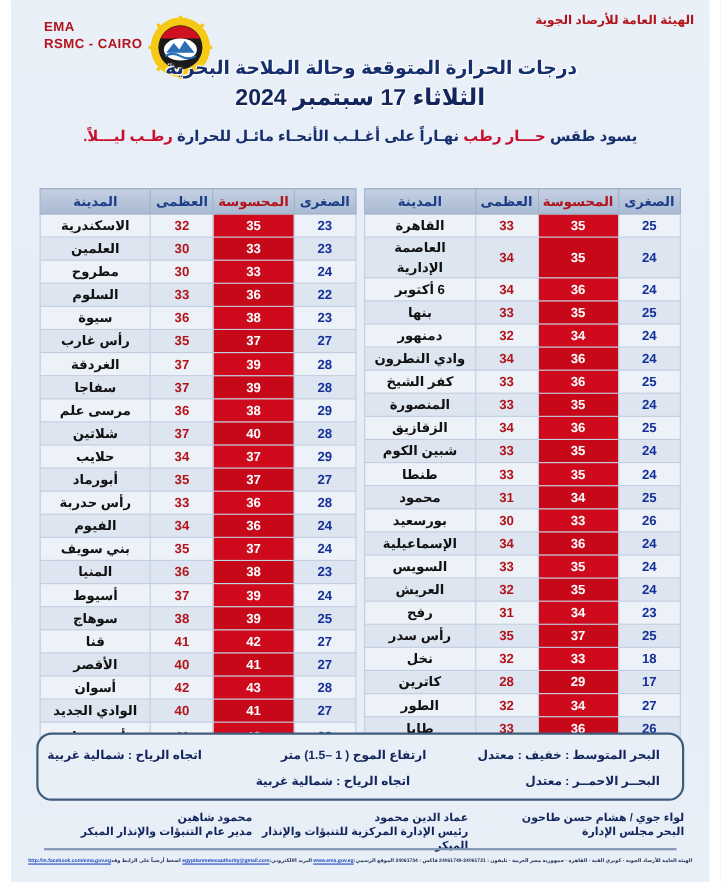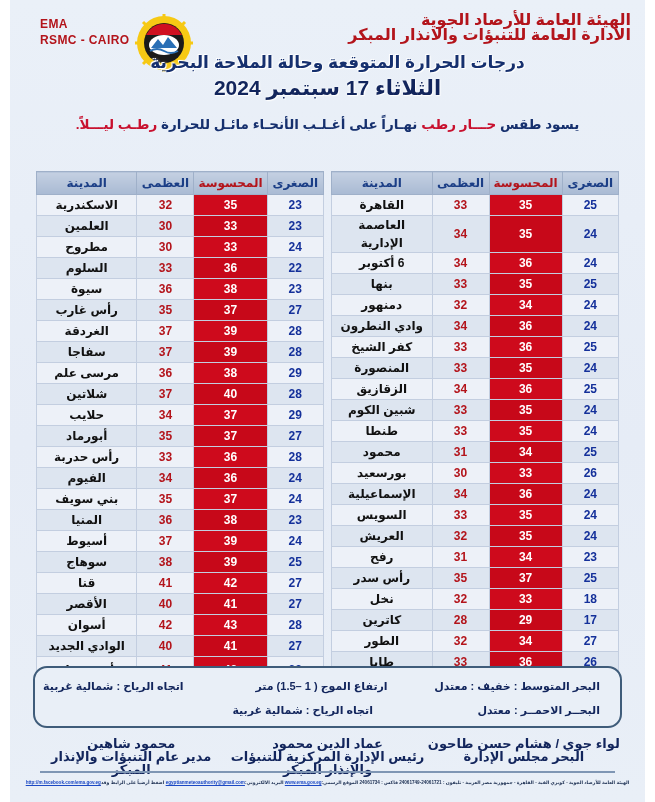--- a/index.html
+++ b/index.html
@@ -14,21 +14,21 @@
     background:linear-gradient(180deg,#eaf0f8 0%,#e6ecf6 55%,#e9eff7 100%);
     box-sizing:border-box;
   }
   .edge-l,.edge-r{position:absolute;top:0;bottom:0;width:10px;background:#ffffff;}
   .edge-l{left:0;} .edge-r{right:0;}
 
   
   .hdr{position:relative;height:112px;}
   .agency{
     position:absolute;top:12px;right:24px;text-align:right;
-    color:#b3141b;font-weight:bold;font-size:16px;line-height:15px;
+    color:#b3141b;font-weight:bold;font-size:11px;line-height:15px;
   }
   .ema-en{
     position:absolute;top:16px;left:40px;text-align:left;direction:ltr;
     color:#b3141b;font-weight:bold;font-size:12px;line-height:16px;
     letter-spacing:.4px;
   }
   .logo{position:absolute;top:14px;left:133px;width:62px;height:58px;}
 
   .title-main{
     position:absolute;top:52px;left:0;right:0;text-align:center;
@@ -91,42 +91,41 @@
   .sea-row{display:flex;align-items:center;height:24px;font-size:11px;font-weight:bold;color:#12255c;}
   .sea-c1{flex:0 0 33%;text-align:right;padding-right:6px;}
   .sea-c2{flex:0 0 34%;text-align:center;}
   .sea-c3{flex:0 0 33%;text-align:left;padding-left:6px;}
 
   
   .signs{
     position:absolute;left:33px;right:33px;top:737px;height:34px;
     display:flex;
   }
-  .sign{flex:1;text-align:center;color:#12255c;font-size:13px;font-weight:bold;line-height:13px;}
+  .sign{flex:1;text-align:right;color:#12255c;font-size:10px;font-weight:bold;line-height:13px;}
   .rule{
     position:absolute;left:40px;right:40px;top:771px;height:2px;background:#7f96b4;
   }
   .contact{
     position:absolute;left:20px;right:20px;top:779px;
     text-align:center;font-size:4.6px;color:#1c2f52;font-weight:bold;
     white-space:nowrap;overflow:hidden;line-height:8px;
   }
   .contact .lnk{color:#1b48c4;text-decoration:underline;}
 </style>
 </head>
 <body>
 
 <div id="page">
   <div class="edge-l"></div>
   <div class="edge-r"></div>
 
   <div class="hdr">
     <div class="agency">
       <div>الهيئة العامة للأرصاد الجوية</div>
-      <div>الادارة العامة للتنبؤات والانذار المبكر</div>
     </div>
 
     <div class="ema-en">
       <div>EMA</div>
       <div>RSMC - CAIRO</div>
     </div>
 
     <svg class="logo" viewBox="0 0 62 58">
       <g>
         <circle cx="31" cy="29" r="27" fill="#f6c914"></circle>

